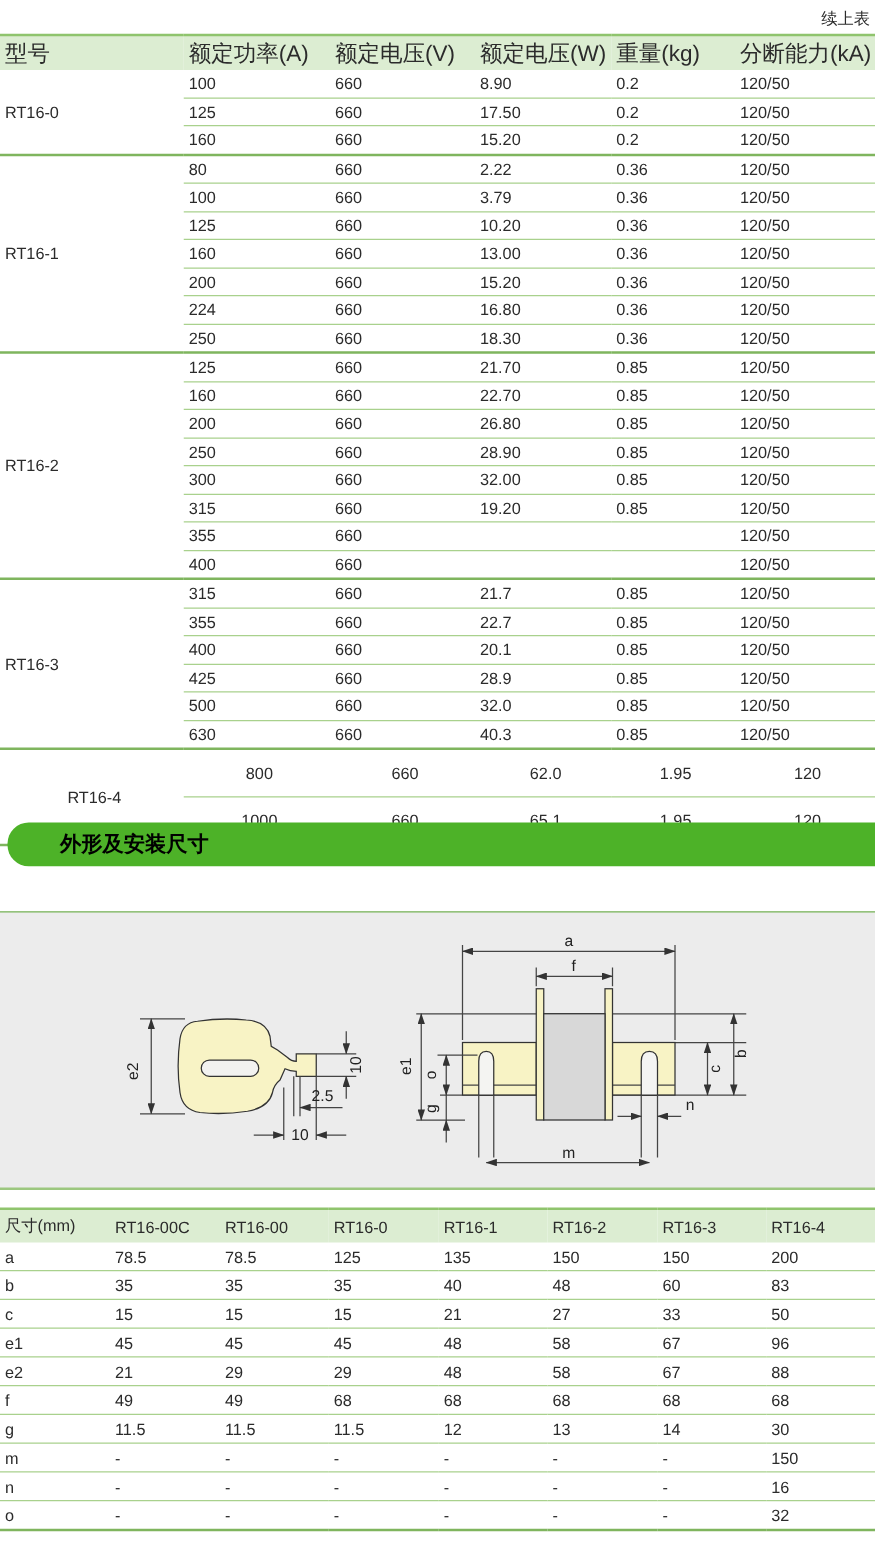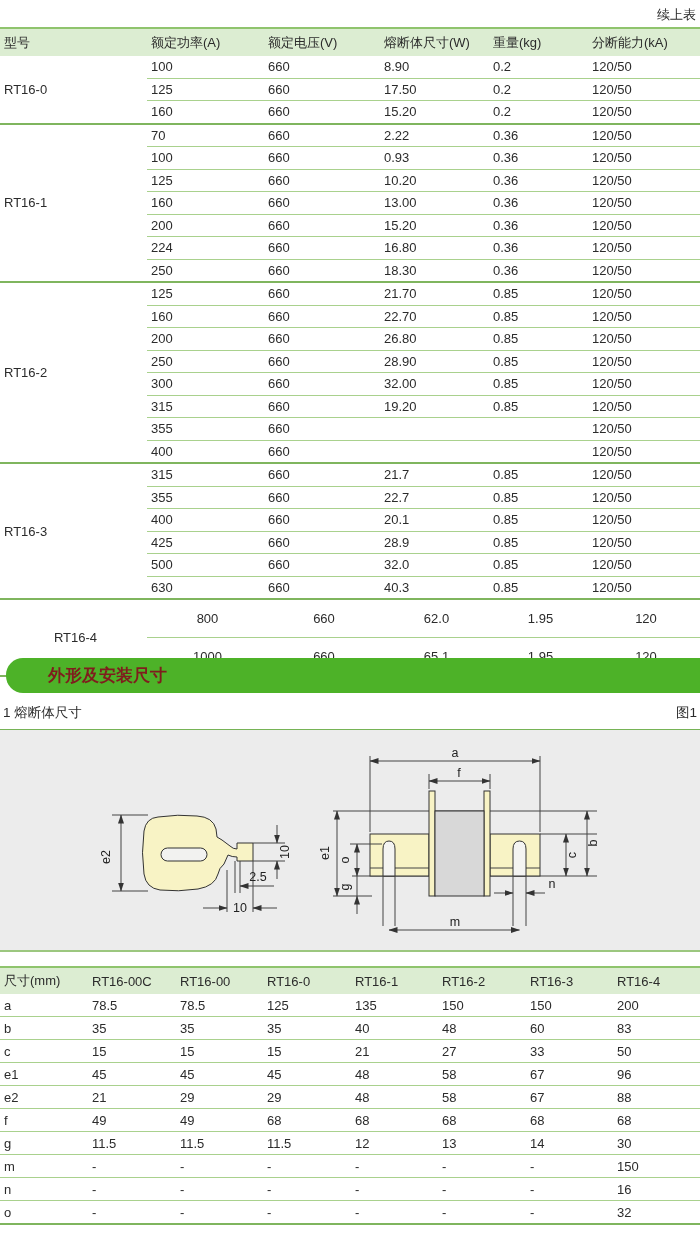--- a/index.html
+++ b/index.html
@@ -9,34 +9,34 @@
     overflow:hidden;
   }
   .continued{position:absolute;top:6px;right:4px;font-size:13px;}
   
   table.ratings{
     position:absolute;top:27px;left:0;width:700px;border-collapse:collapse;table-layout:fixed;
     border-bottom:2px solid #7fb55e;
   }
   table.ratings th{
     background:#dcedd2;border-top:2px solid #8fc46d;height:27px;
-    font-weight:normal;text-align:left;padding:0 0 0 4px;font-size:13px;
+    font-weight:normal;text-align:left;padding:0 0 0 4px;font-size:18px;
   }
   table.ratings td{
     height:21.5px;text-align:left;padding:0 0 0 4px;font-size:13px;
     border-top:1px solid #a9d18d;vertical-align:middle;
   }
   table.ratings td.model{border-top:none;}
   table.ratings tr.group-start td{border-top:2px solid #7fb55e;}
   table.ratings tr.first-row td{border-top:none;}
   table.ratings tr.tall td{height:37px;text-align:center;}
   
   .banner{
     position:absolute;top:658px;left:6px;right:0;height:35px;background:#4db228;
-    border-radius:17px 0 0 17px;color:#7f1d1d;font-size:17px;font-weight:bold;
+    border-radius:17px 0 0 17px;color:#000000;font-size:17px;font-weight:bold;
     line-height:35px;padding-left:42px;box-sizing:border-box;
   }
   .subhead{
     position:absolute;top:704px;left:0;width:700px;display:flex;
     justify-content:space-between;padding:0 3px;box-sizing:border-box;font-size:13.5px;
   }
   
   .figure{
     position:absolute;top:729px;left:0;width:700px;height:223px;background:#ececec;
     border-top:1px solid #76b356;border-bottom:2px solid #9cc77f;box-sizing:border-box;
@@ -72,21 +72,21 @@
         <col style="width:116px">
       <col style="width:109px">
         <col style="width:99px">
         <col style="width:112px">
     </colgroup>
     <thead>
       <tr id="ratings-head-row">
           <th>型号</th>
           <th>额定功率(A)</th>
           <th>额定电压(V)</th>
-          <th>熔断体尺寸(W)</th>
+          <th>额定电压(W)</th>
           <th>重量(kg)</th>
           <th>分断能力(kA)</th>
         </tr>
     </thead>
     <tbody id="ratings-body">
         <tr class="group-start first-row">
           <td class="model" rowspan="3">RT16-0</td>
           <td>100</td>
           <td>660</td>
           <td>8.90</td>
@@ -102,30 +102,30 @@
         </tr>
         <tr>
           <td>160</td>
           <td>660</td>
           <td>15.20</td>
           <td>0.2</td>
           <td>120/50</td>
         </tr>
         <tr class="group-start">
           <td class="model" rowspan="7">RT16-1</td>
-          <td>70</td>
+          <td>80</td>
           <td>660</td>
           <td>2.22</td>
           <td>0.36</td>
           <td>120/50</td>
         </tr>
         <tr>
           <td>100</td>
           <td>660</td>
-          <td>0.93</td>
+          <td>3.79</td>
           <td>0.36</td>
           <td>120/50</td>
         </tr>
         <tr>
           <td>125</td>
           <td>660</td>
           <td>10.20</td>
           <td>0.36</td>
           <td>120/50</td>
         </tr>
@@ -272,24 +272,20 @@
           <td>1.95</td>
           <td>120</td>
         </tr>
       </tbody>
   </table>
 
   <div class="banner">
     <span>外形及安装尺寸</span>
   </div>
 
-  <div class="subhead">
-    <span>1 熔断体尺寸</span>
-    <span>图1</span>
-  </div>
 
   <div class="figure">
     <svg width="700" height="220" viewBox="0 0 700 220">
       <defs>
         <marker id="arw" markerWidth="9" markerHeight="6" refX="8.5" refY="3" orient="auto-start-reverse" markerUnits="userSpaceOnUse">
           <path d="M0,0 L9,3 L0,6 Z" fill="#333"></path>
         </marker>
       </defs>
       <g stroke="#444" stroke-width="1" fill="none">
 

